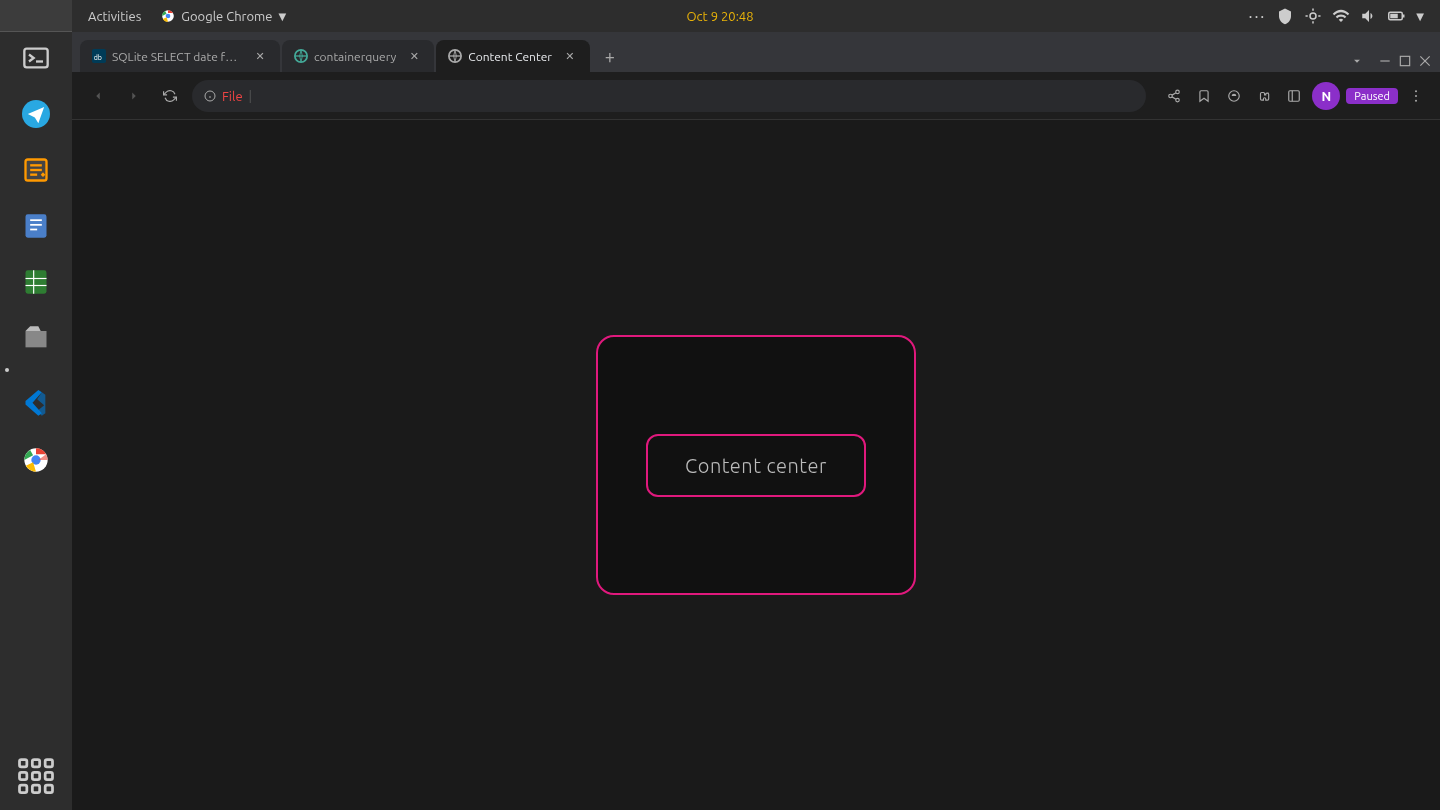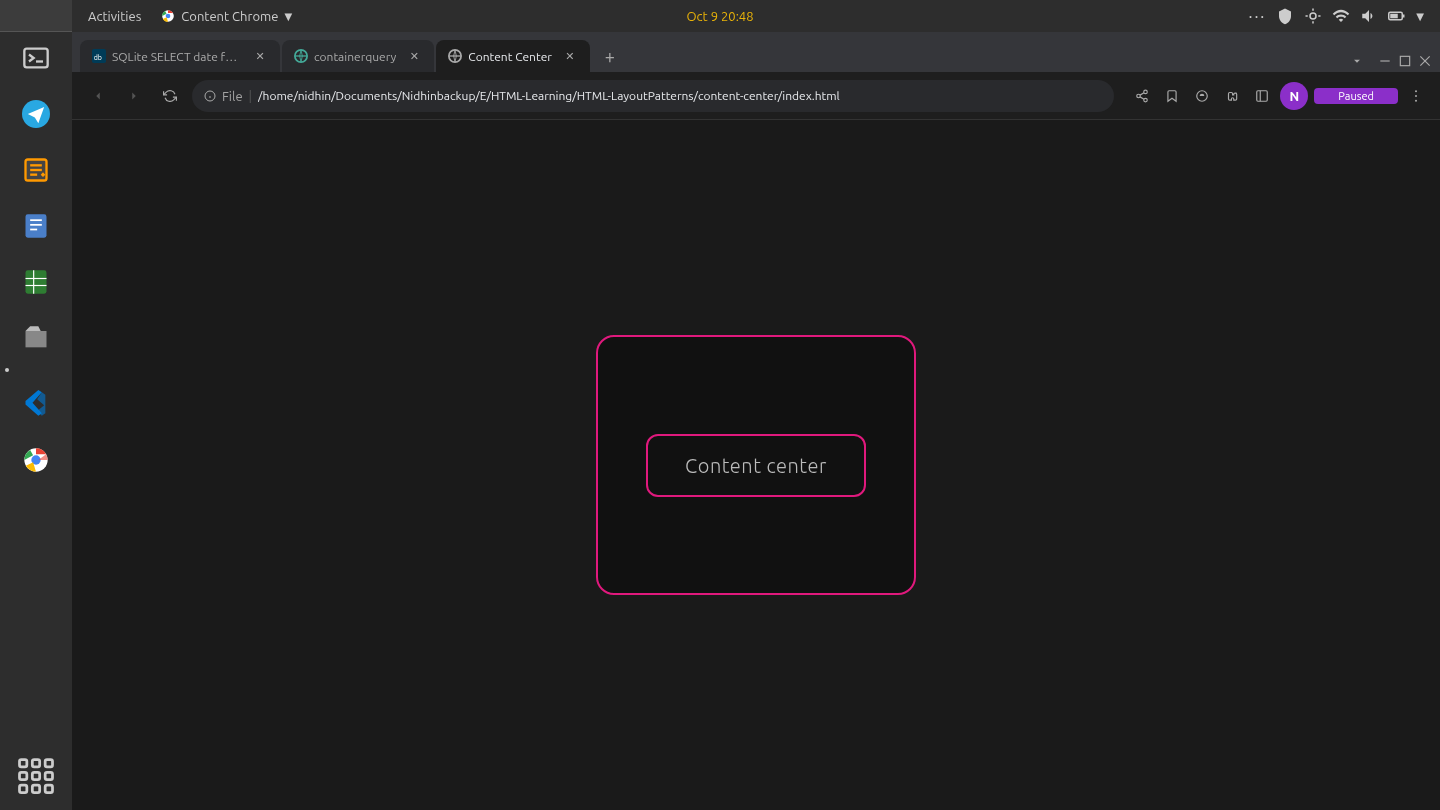--- a/index.html
+++ b/index.html
@@ -238,21 +238,21 @@
       justify-content: center;
       color: white;
       font-size: 13px;
       font-weight: bold;
     }
 
     .paused-badge {
       background: #8b2fc9;
       color: white;
       font-size: 11px;
-      padding: 2px 24px;
+      padding: 2px 8px;
       border-radius: 4px;
       cursor: pointer;
     }
 
     
     #page-content {
       flex: 1;
       background: #1a1a1a;
       display: flex;
       align-items: center;
@@ -388,21 +388,21 @@
     <div id="os-topbar-left">
       <span>Activities</span>
       <span style="margin-left:12px; display:flex; align-items:center; gap:6px;">
         <svg width="14" height="14" viewBox="0 0 24 24" fill="none">
           <circle cx="12" cy="12" r="10" fill="#fff"></circle>
           <circle cx="12" cy="12" r="4" fill="#4285f4"></circle>
           <path d="M12 2a10 10 0 0 1 8.66 5H12z" fill="#ea4335"></path>
           <path d="M2 12a10 10 0 0 1 5-8.66L9.5 8z" fill="#34a853"></path>
           <path d="M12 22a10 10 0 0 1-8.66-5L9.5 14z" fill="#fbbc05"></path>
         </svg>
-        <span>Content Chrome</span>
+        <span>Google Chrome</span>
         <span style="font-size:10px;">▼</span>
       </span>
     </div>
     <div id="os-topbar-center">Oct 9  20:48</div>
     <div id="os-topbar-right">
       <span style="font-size:16px; letter-spacing:2px;">···</span>
       <svg width="18" height="18" viewBox="0 0 24 24" fill="#ccc">
         <path d="M12 2l8 4v6c0 5-3.5 9.7-8 11-4.5-1.3-8-6-8-11V6z"></path>
       </svg>
       <svg width="18" height="18" viewBox="0 0 24 24" fill="none" stroke="#ccc" stroke-width="2">
@@ -499,23 +499,22 @@
           <path d="M20.5 9A9 9 0 0 0 5.6 5.3L1 10M23 14l-4.6 4.7A9 9 0 0 1 3.5 15"></path>
         </svg>
       </div>
 
       <div id="address-bar">
         <svg width="12" height="12" viewBox="0 0 24 24" fill="none" stroke="#aaa" stroke-width="2">
           <circle cx="12" cy="12" r="10"></circle>
           <line x1="12" y1="8" x2="12" y2="8" stroke-width="3"></line>
           <line x1="12" y1="12" x2="12" y2="16"></line>
         </svg>
-        <span style="color:#a3a3a3;">File</span>
+        <span style="color:#ef4444;">File</span>
         <span style="color:#555;">|</span>
-        <span style="overflow:hidden;text-overflow:ellipsis;white-space:nowrap;flex:1;font-size:12px;">/home/nidhin/Documents/Nidhinbackup/E/HTML-Learning/HTML-LayoutPatterns/content-center/index.html</span>
       </div>
 
       <div id="address-bar-icons-right">
         <div class="addr-icon">
           <svg width="14" height="14" viewBox="0 0 24 24" fill="none" stroke="#aaa" stroke-width="2">
             <circle cx="18" cy="5" r="3"></circle>
               <circle cx="6" cy="12" r="3"></circle>
               <circle cx="18" cy="19" r="3"></circle>
             <line x1="8.6" y1="13.5" x2="15.4" y2="17.5"></line>
               <line x1="15.4" y1="6.5" x2="8.6" y2="10.5"></line>

